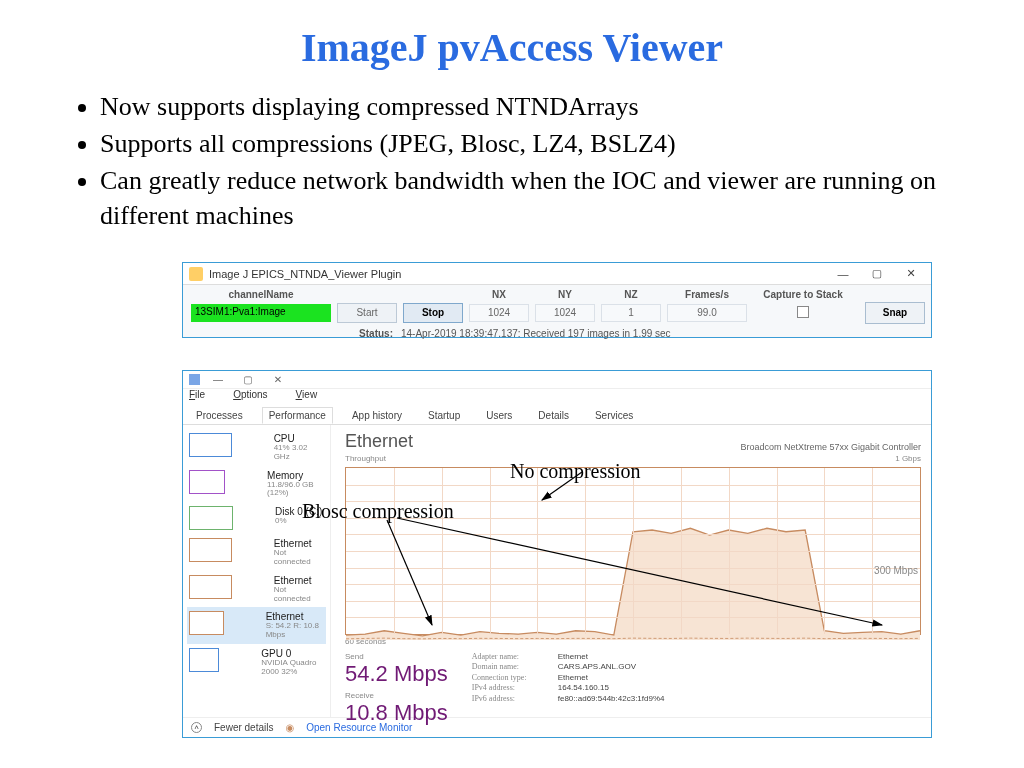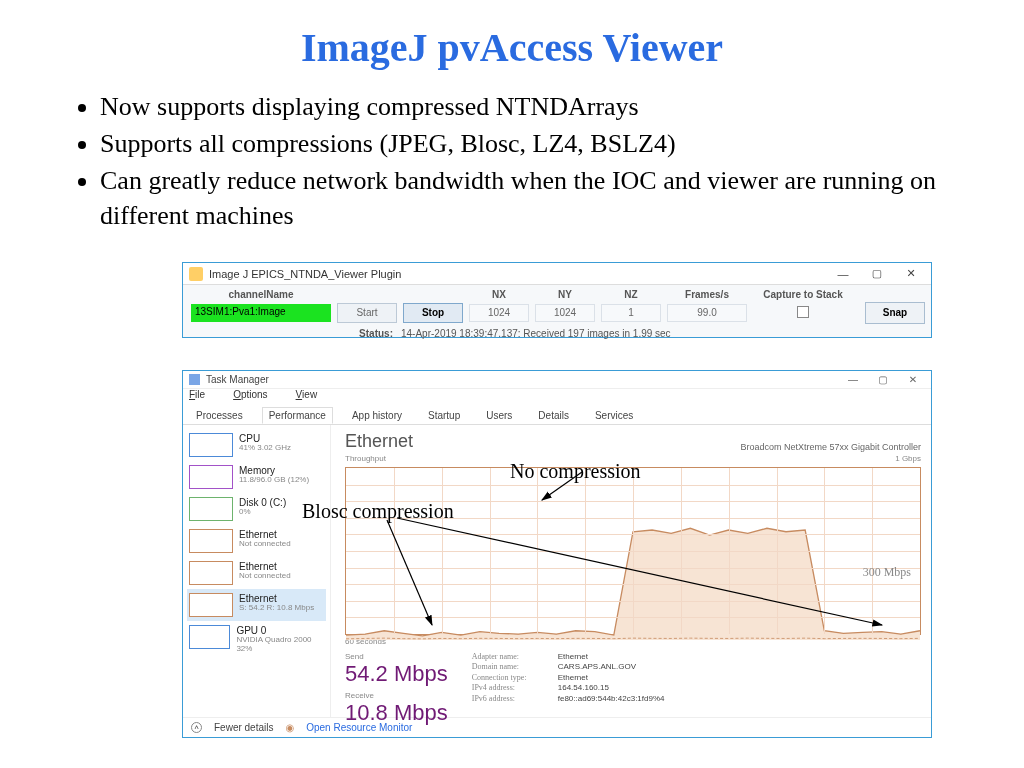--- a/index.html
+++ b/index.html
@@ -108,21 +108,21 @@
   .tm-tab { padding:2px 6px; border:1px solid transparent; color:#444; }
   .tm-tab.selected { border:1px solid #ddd; border-bottom:1px solid #fff; background:#fff; }
 
   .tm-body { display:flex; height: calc(100% - 18px - 16px - 20px - 20px); }
   .tm-side { width: 148px; border-right:1px solid #eee; padding:4px 4px; overflow:hidden; }
   .tm-card {
     display:flex; gap:6px; padding:4px 2px; border-bottom:0;
   }
   .tm-card.sel { background:#d8e9f8; }
   .tm-spark { width:44px; height:24px; border:1px solid #c7d2de; background:#fff; position:relative; }
-  .tm-metric { line-height:1.1; }
+  .tm-metric { line-height:1.1;margin-left:36px; }
   .tm-metric .mtitle { font-size:10px; color:#222; }
   .tm-metric .msub { font-size:8px; color:#888; }
 
   .tm-main { flex:1; padding:6px 10px 0 14px; position:relative; }
   .tm-hdr { display:flex; justify-content:space-between; align-items:flex-end; }
   .tm-hdr h2 { font-size:18px; font-weight:300; color:#555; }
   .tm-adapter { font-size:9px; color:#666; }
   .tm-sub { font-size:8px; color:#888; display:flex; justify-content:space-between; margin-top:2px; }
 
   .tm-chart {
@@ -201,21 +201,20 @@
   </div>
   <div class="ij-status">
     <div class="ij-status-lbl">Status:</div>
     <div>14-Apr-2019 18:39:47.137: Received 197 images in 1.99 sec</div>
   </div>
 </div>
 
 <div class="tm-window">
   <div class="tm-titlebar">
     <span class="tm-icon"></span>
-    <span class="tm-title">Task Manager</span>
     <span class="tm-ctrl">—</span>
     <span class="tm-ctrl">▢</span>
     <span class="tm-ctrl">✕</span>
   </div>
   <div class="tm-menubar">
     <span><u>F</u>ile</span>
     <span><u>O</u>ptions</span>
     <span><u>V</u>iew</span>
   </div>
   <div class="tm-tabs">
@@ -348,21 +347,21 @@
               <div class="k">IPv4 address:</div>
               <div>164.54.160.15</div>
             </div>
             <div class="row">
               <div class="k">IPv6 address:</div>
               <div>fe80::ad69:544b:42c3:1fd9%4</div>
             </div>
           </div>
       </div>
 
-      <span style="position:absolute; right:20px; top:140px; font-size:12px; color:#888;font-family:Liberation Serif, serif;">300 Mbps</span>
+      <span style="position:absolute; right:13px; top:140px; font-size:10px; color:#888;">300 Mbps</span>
     </div>
   </div>
 
   <div class="tm-footer">
     <span class="circ">˄</span>
     <span>Fewer details</span>
     <span style="color:#c78b60">◉</span>
     <span style="color:#2a6be0">Open Resource Monitor</span>
   </div>
 </div>

